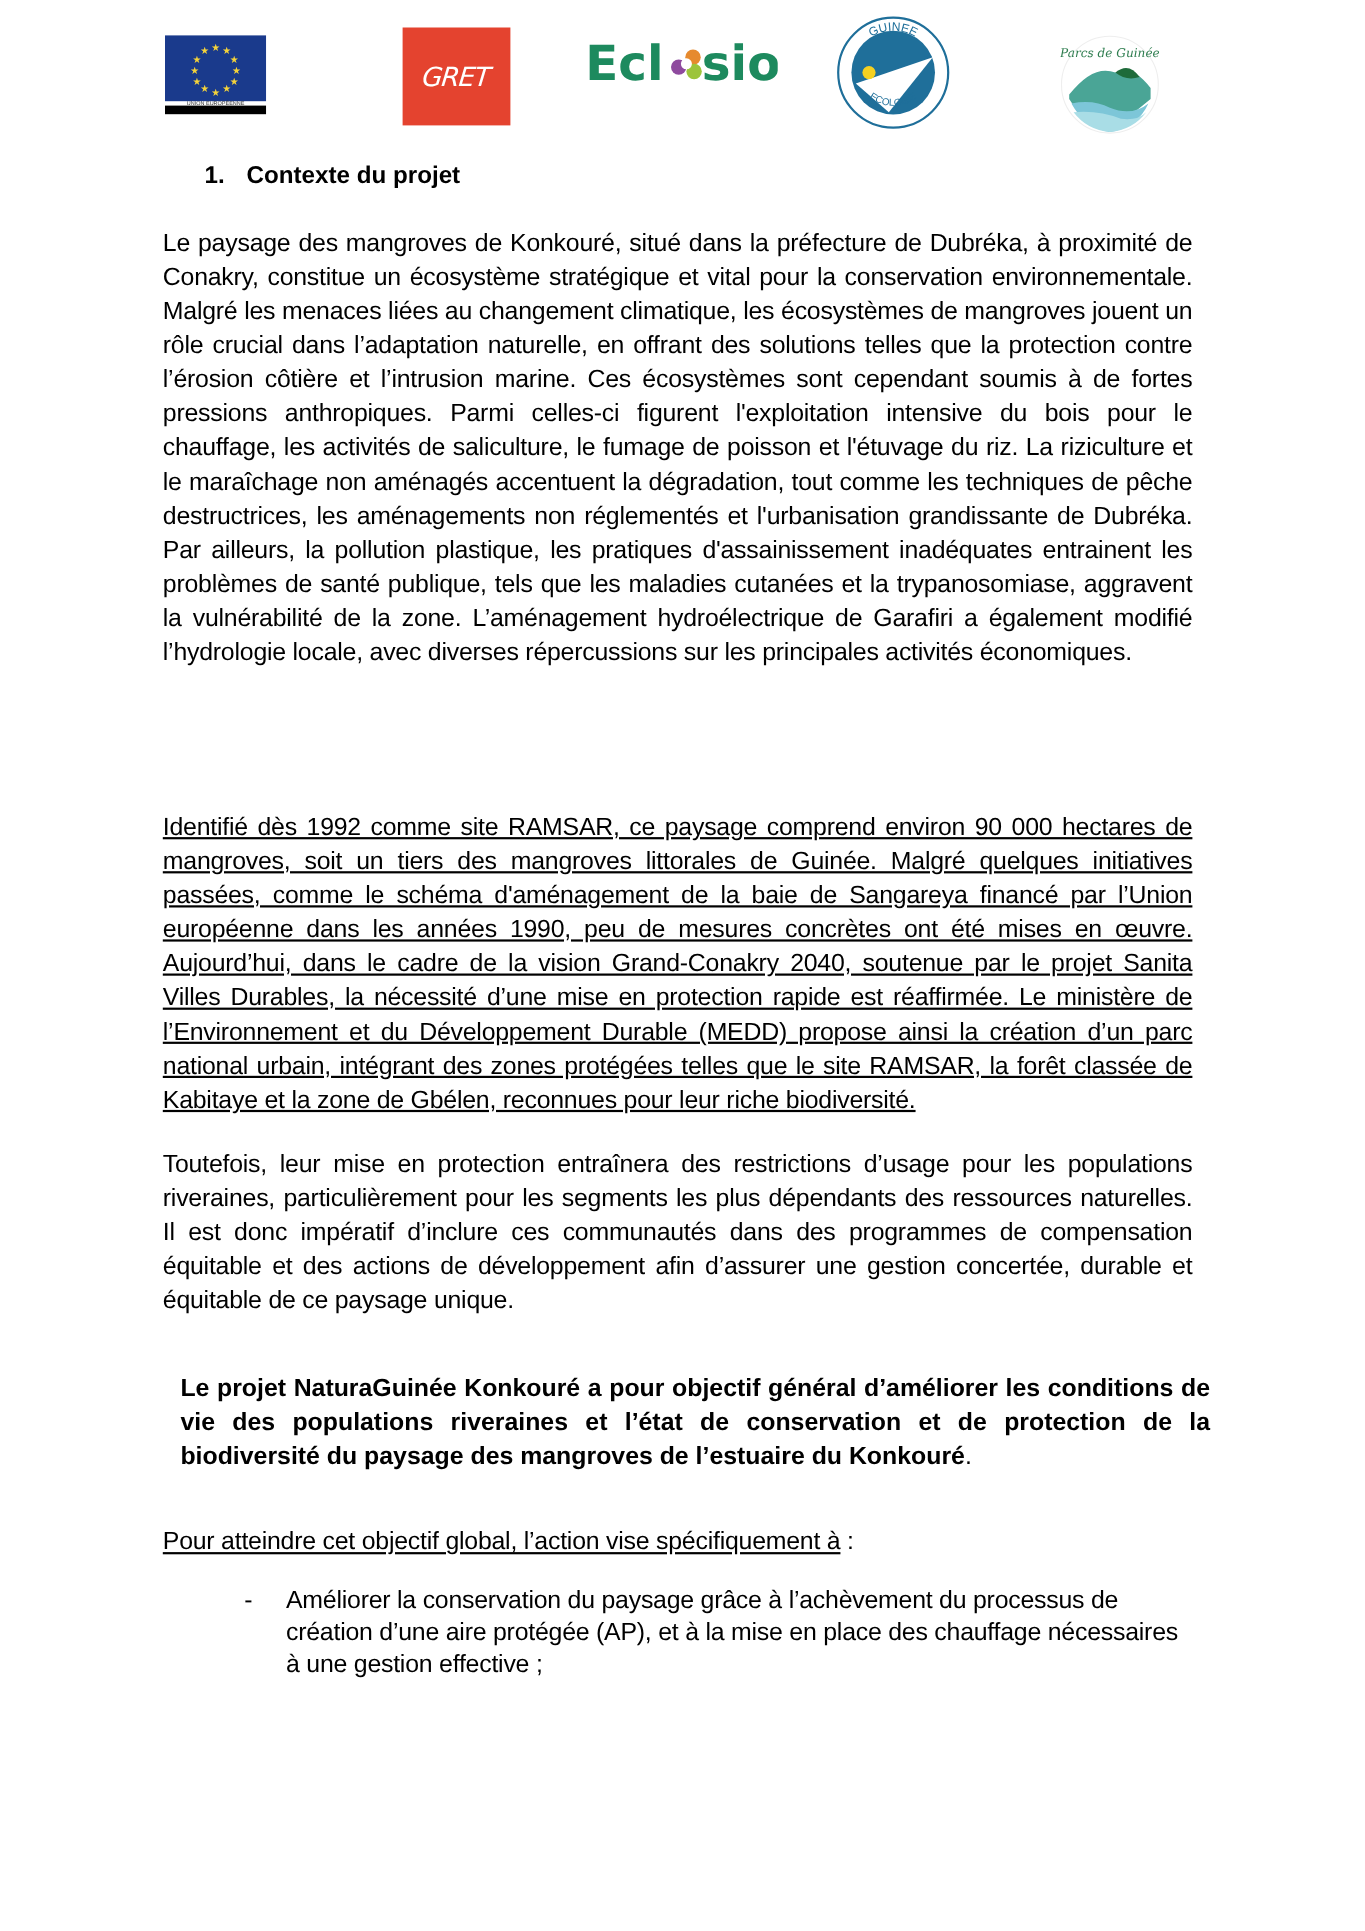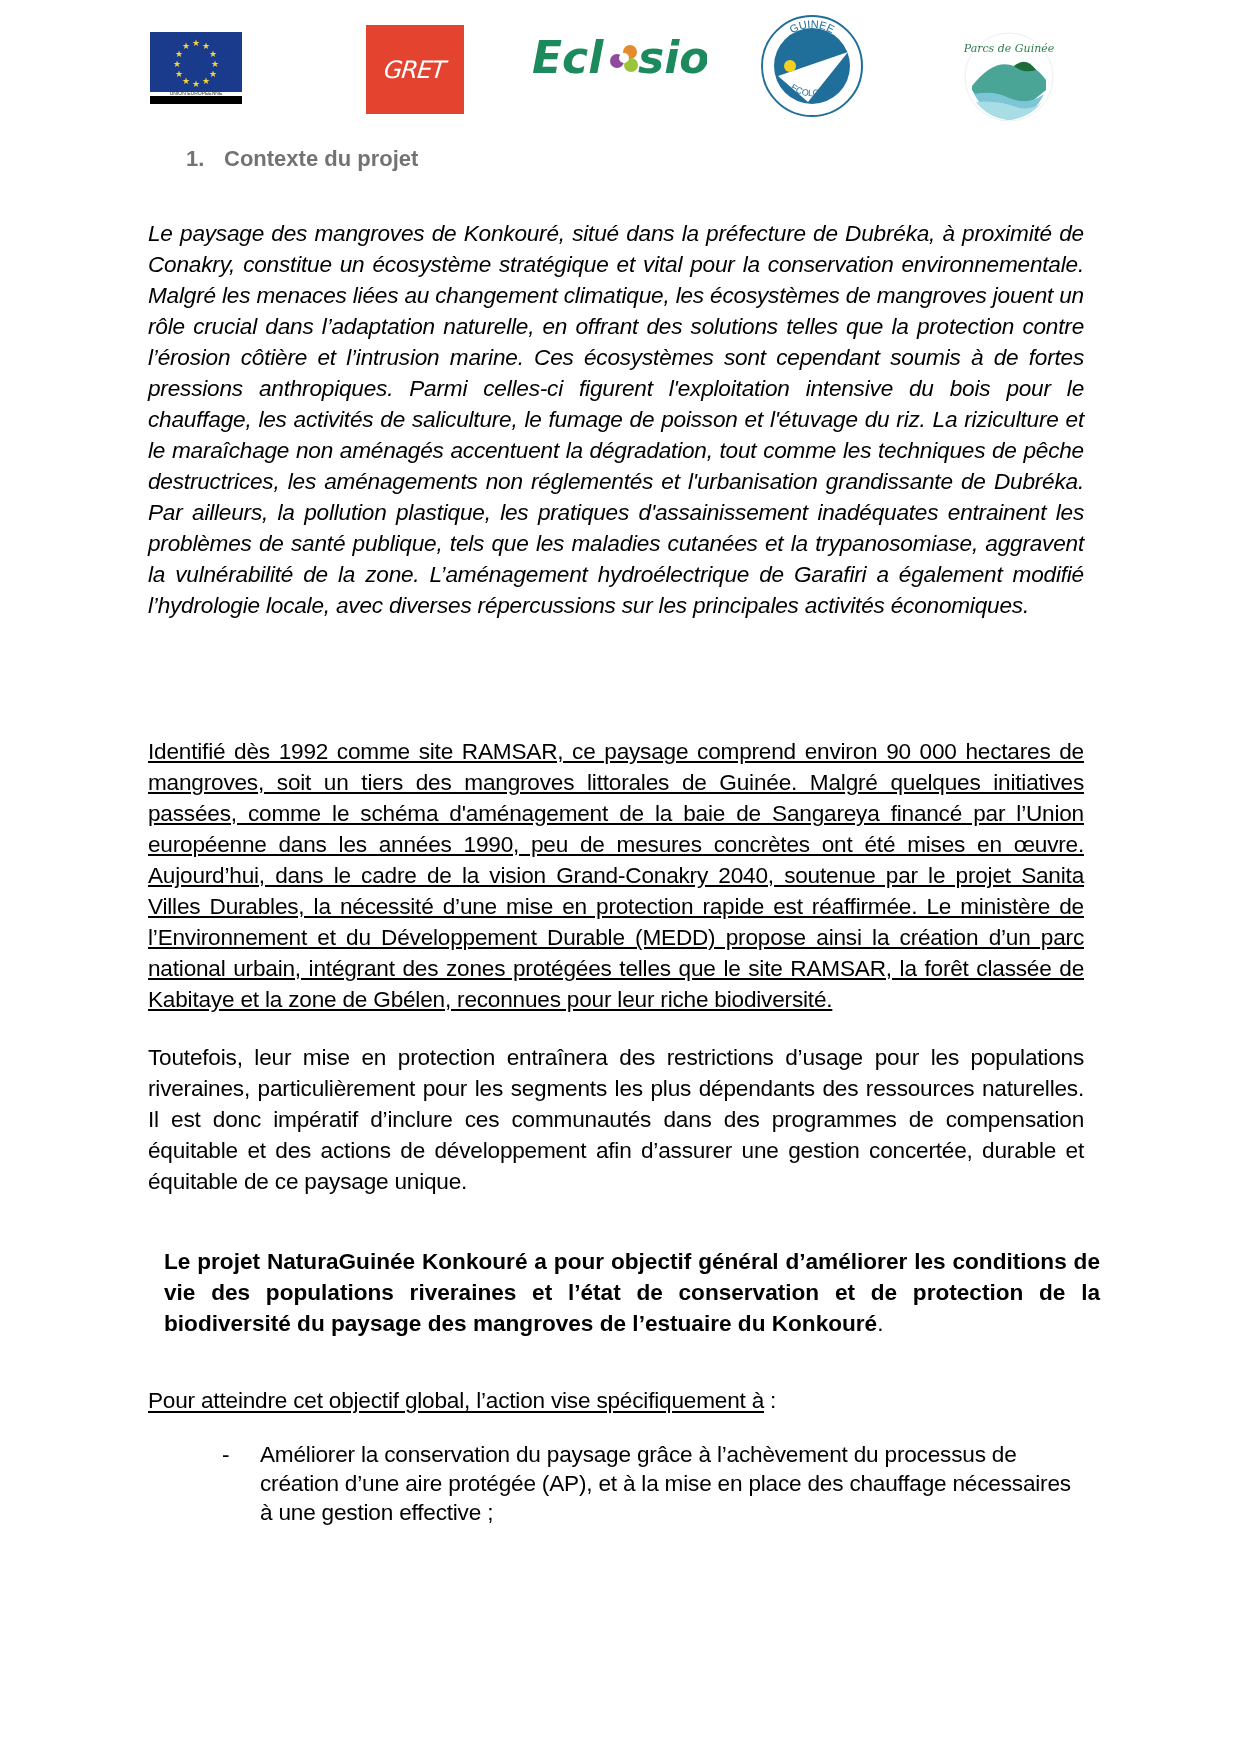--- a/index.html
+++ b/index.html
@@ -2,28 +2,28 @@
 <html><head>
 <meta charset="utf-8">
 <style>
   html, body { margin: 0; padding: 0; background: #ffffff; }
   body { width: 1241px; height: 1755px; position: relative; overflow: hidden;
          font-family: "Liberation Sans", sans-serif; color: #000; }
   .logo { position: absolute; }
   #eu { left: 150px; top: 32px; width: 92px; height: 72px; }
   #gret { left: 366px; top: 25px; width: 98px; height: 89px; background: #e4432f; display:flex; align-items:center; justify-content:center; }
   #gret span { color:#fff; font-family: "DejaVu Sans", sans-serif; font-style: italic; font-size: 24px; letter-spacing: -1px; transform: skewX(-6deg); }
-  #eclosio { left: 532px; top: 28px; width: 175px; height: 60px; font-style: italic; }
+  #eclosio { left: 532px; top: 28px; width: 175px; height: 60px; }
   #guinee { left: 760px; top: 14px; width: 104px; height: 104px; }
   #parcs { left: 964px; top: 30px; width: 90px; height: 94px; }
-  .heading { position: absolute; left: 186px; top: 146px; font-size: 22px; font-weight: bold; color: #737373; }
+  .heading { position: absolute; left: 186px; top: 146px; font-size: 22px; font-weight: bold; color: #000000; }
   .heading .num { display: inline-block; width: 38px; }
   .body-text { position: absolute; left: 148px; width: 936px; font-size: 22.6px; line-height: 31px;
                text-align: justify; font-family: "Liberation Sans", sans-serif; letter-spacing: -0.2px; }
-  .p1 { top: 218px; font-style: italic; }
+  .p1 { top: 205px; }
   .p2 { top: 736px; text-decoration: underline; }
   .p3 { top: 1042px; }
   .p4 { top: 1230px; font-weight: bold; letter-spacing: 0; }
   .p5 { top: 1385px; text-align: left; }
   .p5 u { text-underline-offset: 3px; margin-top: 25px; }
   .bullet { position: absolute; left: 222px; top: 1440px; width: 862px; font-size: 22.6px; line-height: 29px; letter-spacing: -0.2px; }
   .bullet .dash { position: absolute; left: 0; top: 0; }
   .bullet .btext { margin-left: 38px; display: block; }
 </style>
 </head>

